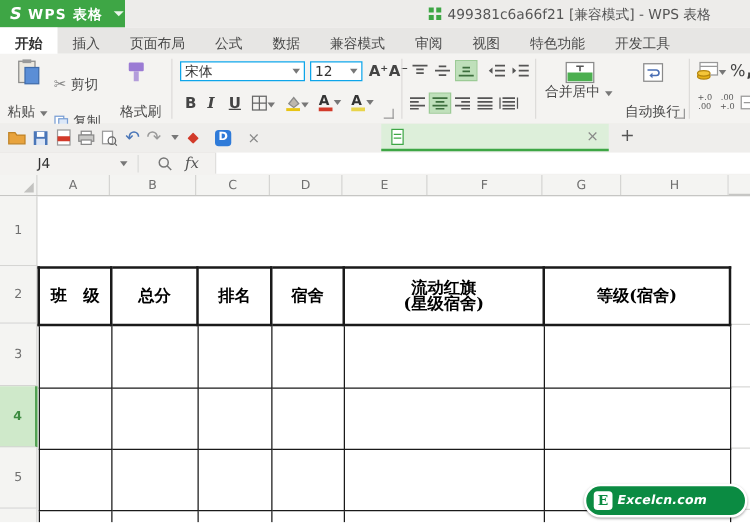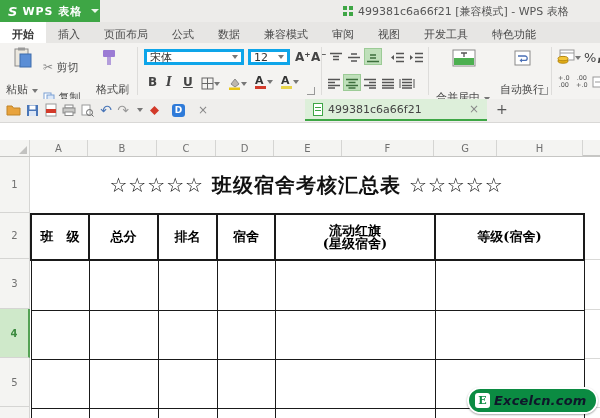--- a/index.html
+++ b/index.html
@@ -24,21 +24,21 @@
 
   
   #tabrow{left:0;top:22px;width:600px;height:21px;background:#e7e6e4;display:flex;align-items:stretch;}
   .rtab{display:flex;align-items:center;padding:12px 12px;color:#4a4a4a;cursor:default;white-space:nowrap;}
   .rtab.active{background:#fff;color:#333;font-weight:bold;}
 
   
   #ribbon{left:0;top:43px;width:600px;height:56px;background:#f4f3f1;border-bottom:1px solid #e2e1df;}
   .vsep{position:absolute;top:4px;height:48px;width:1px;background:#dddcda;}
   .rlabel{position:absolute;font-size:11px;color:#4a4a4a;white-space:nowrap;}
-  .combo{position:absolute;background:#fff;border:3px solid #0ea5e9;height:16px;display:flex;
+  .combo{position:absolute;background:#fff;border:1px solid #0ea5e9;height:16px;display:flex;
          align-items:center;justify-content:space-between;padding:0 3px;box-sizing:border-box;color:#333;}
   .caret{width:0;height:0;border-left:3px solid transparent;border-right:3px solid transparent;
          border-top:4px solid #777;display:inline-block;}
   .btn-letter{position:absolute;font-weight:bold;color:#444;font-size:12px;}
   .on{background:#bfe0ba;outline:1px solid #9ccb96;}
   .ic{display:inline-block;vertical-align:middle;}
   .launcher{position:absolute;width:7px;height:7px;border-right:1px solid #999;border-bottom:1px solid #999;}
   .tinytxt{position:absolute;font-size:6.5px;line-height:6.5px;color:#555;white-space:pre;text-align:center;}
 
   
@@ -84,21 +84,21 @@
   #xtable td.small{font-size:11px;line-height:13px;}
   .gl{position:absolute;height:1px;background:#d9d9d7;}
   #colI{position:absolute;left:583px;top:0;width:17px;height:16px;background:#f4f4f2;border-bottom:1px solid #c6c6c4;box-sizing:border-box;}
 
   
   #wm{position:absolute;left:467px;top:387px;width:131px;height:27px;background:#0b8b42;border:2px solid #fff;
       border-radius:15px;box-sizing:border-box;display:flex;align-items:center;gap:4px;padding-left:6px;
       box-shadow:0 1px 2px rgba(0,0,0,.35);z-index:30;}
   #wm .ebox{width:15px;height:15px;background:#fff;border-radius:3px;display:flex;align-items:center;justify-content:center;
             color:#0b8b42;font-family:"DejaVu Serif",serif;font-weight:bold;font-size:11px;}
-  #wm .wtext{color:#0f172a;font-weight:bold;font-style:italic;font-size:13px;letter-spacing:.2px;}
+  #wm .wtext{color:#ffffff;font-weight:bold;font-style:italic;font-size:10px;letter-spacing:.2px;}
 </style>
 </head>
 <body>
 
 <div id="app" class="nosel">
 
   <div id="titlebar" class="abs">
     <div id="appbtn" class="abs">
       <span class="s-logo">S</span>
       <span class="app-label">WPS 表格</span>
@@ -117,22 +117,22 @@
 
   <div id="tabrow" class="abs">
     <span class="rtab active">开始</span>
     <span class="rtab">插入</span>
     <span class="rtab">页面布局</span>
     <span class="rtab">公式</span>
     <span class="rtab">数据</span>
     <span class="rtab">兼容模式</span>
     <span class="rtab">审阅</span>
     <span class="rtab">视图</span>
+    <span class="rtab">特色功能</span>
     <span class="rtab">开发工具</span>
-    <span class="rtab">特色功能</span>
   </div>
 
   <div id="ribbon" class="abs">
 
     <div class="abs" style="left:12px;top:4px;">
       <svg class="ic" width="22" height="22" viewBox="0 0 22 22">
         <rect x="3" y="2" width="13" height="17" fill="#ece8df" stroke="#8a8a8a"></rect>
         <rect x="6" y="0.5" width="7" height="3" fill="#9a9a9a"></rect>
         <rect x="8" y="7" width="11" height="13" fill="#5b8ed6" stroke="#3f6cab"></rect>
       </svg>
@@ -247,21 +247,21 @@
         </svg></span>
     <div class="vsep" style="left:428px;"></div>
 
     <div class="abs" style="left:452px;top:6px;">
       <svg class="ic" width="24" height="18" viewBox="0 0 24 18">
         <rect x="1" y="1" width="22" height="16" fill="#fff" stroke="#8a8a8a"></rect>
         <rect x="2" y="9" width="20" height="7" fill="#4caf50"></rect>
         <path d="M9 4h6M12 4v4" stroke="#555" stroke-width="1.3"></path>
       </svg>
     </div>
-    <div class="rlabel" style="left:436px;top:47px;">
+    <div class="rlabel" style="left:436px;top:23px;">
       <span>合并居中</span>
       <span class="caret"></span>
     </div>
     <div class="abs" style="left:514px;top:7px;">
       <svg class="ic" width="17" height="16" viewBox="0 0 17 16">
         <rect x="1" y="1" width="15" height="14" fill="#fff" stroke="#8a8a8a"></rect>
         <path d="M4 6h7a2.2 2.2 0 0 1 0 4.4H7" fill="none" stroke="#4a6fb5" stroke-width="1.3"></path>
         <path d="M8 8.2 5.5 10.4 8 12.6z" fill="#4a6fb5"></path>
       </svg>
     </div>
@@ -340,26 +340,39 @@
           <path d="M4.5 0 9 4.5 4.5 9 0 4.5z" fill="#d23a2a"></path>
         </svg>
       </span>
 
     <div class="doctab" style="left:164px;">
       <span class="docer-ic">D</span>
       <span class="close">×</span>
     </div>
     <div class="doctab active" style="left:305px;width:182px;">
       <span class="sheet-ic"></span>
-      <span>499381c6a66f21</span>
       <span class="close" style="margin-left:auto;">×</span>
     </div>
     <span id="newtab" style="left:496px;">+</span>
   </div>
 
+  <div id="fbar" class="abs">
+    <div id="namebox">
+      <span class="nb-text">J4</span>
+      <span class="caret"></span>
+    </div>
+    <div class="sep"></div>
+    <span class="abs" style="left:126px;top:3px;">
+      <svg width="12" height="12" viewBox="0 0 12 12">
+        <circle cx="5" cy="5" r="3.6" fill="none" stroke="#777" stroke-width="1.2"></circle>
+          <path d="M7.8 7.8 11 11" stroke="#777" stroke-width="1.2"></path>
+        </svg></span>
+    <span id="fx">fx</span>
+    <div id="finput"></div>
+  </div>
 
   <div id="sheet" class="abs">
     <div id="colheads">
       <div id="corner">
           <div class="tri"></div>
         </div>
       <div class="colhead" style="left:30px;width:58px;">A</div>
       <div class="colhead" style="left:88px;width:69px;">B</div>
       <div class="colhead" style="left:157px;width:59px;">C</div>
       <div class="colhead" style="left:216px;width:58px;">D</div>
@@ -375,21 +388,20 @@
     <div class="rowhead" style="top:119px;height:50px;">3</div>
     <div class="rowhead sel" style="top:169px;height:49px;">4</div>
     <div class="rowhead" style="top:218px;height:49px;">5</div>
     <div class="rowhead" style="top:267px;height:40px;">6</div>
 
     <div class="gl" style="left:583px;top:119px;width:17px;"></div>
     <div class="gl" style="left:583px;top:169px;width:17px;"></div>
     <div class="gl" style="left:583px;top:218px;width:17px;"></div>
     <div class="gl" style="left:583px;top:267px;width:17px;"></div>
 
-    <div id="rtitle">☆☆☆☆☆ 班级宿舍考核汇总表 ☆☆☆☆☆</div>
 
     <table id="xtable">
       <colgroup>
           <col style="width:58px">
           <col style="width:69px">
           <col style="width:59px">
           <col style="width:58px">
           <col style="width:160px">
           <col style="width:149px">
         </colgroup>

